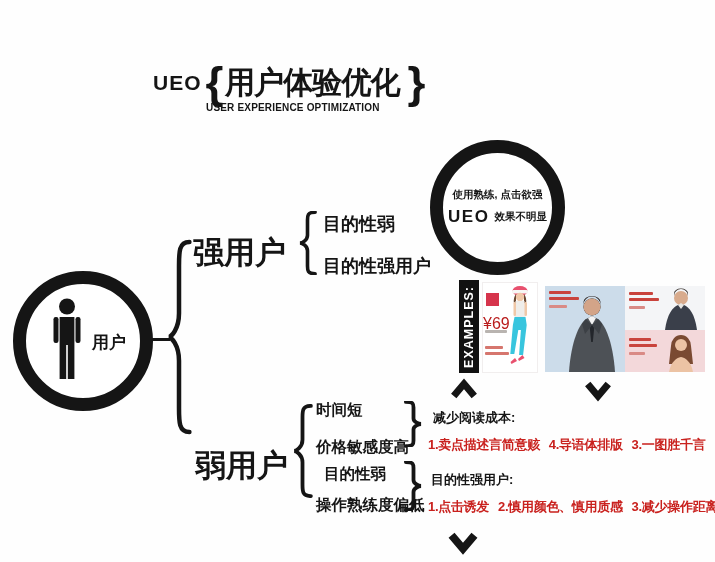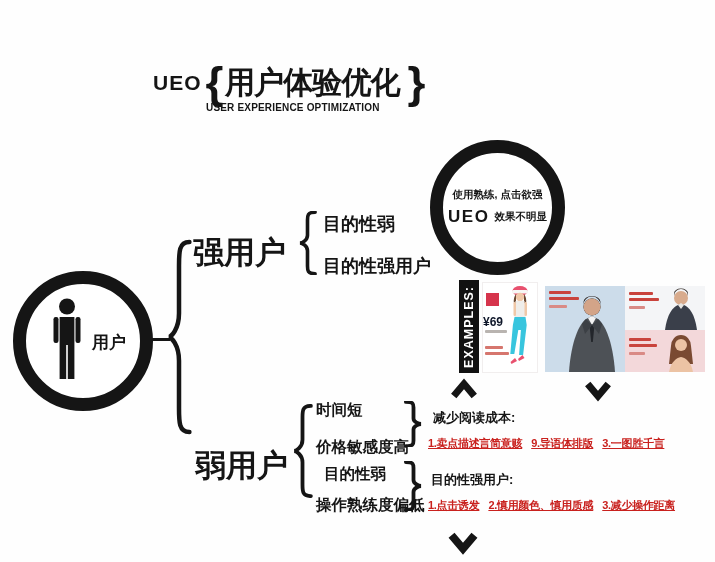--- a/index.html
+++ b/index.html
@@ -39,31 +39,31 @@
   .big-label{font-size:31px;font-weight:bold;letter-spacing:0px;white-space:nowrap;}
   .sub-item{font-size:18px;font-weight:bold;white-space:nowrap;}
   .weak-item{font-size:15.5px;font-weight:bold;white-space:nowrap;}
 
   
   .ex-bar{left:459px;top:280px;width:20px;height:93px;background:#111;color:#fff;
           display:flex;align-items:center;justify-content:center;}
   .ex-bar span{writing-mode:vertical-rl;transform:rotate(180deg);font-size:12.5px;font-weight:bold;letter-spacing:1px;}
   .card1{left:482px;top:282px;width:56px;height:91px;background:#fff;box-shadow:0 0 0 1px #f1eeee inset;}
   .badge{position:absolute;left:4px;top:11px;width:13px;height:13px;background:#d6344c;}
-  .price{position:absolute;left:1px;top:33px;font-size:12px;font-weight:bold;color:#0f172a;white-space:nowrap;}
+  .price{position:absolute;left:1px;top:33px;font-size:16px;font-weight:normal;color:#b91c1c;white-space:nowrap;}
   .tbar{position:absolute;border-radius:1px;}
   .card2{left:545px;top:286px;width:160px;height:86px;display:flex;}
   .p-left{width:80px;height:100%;background:#ccdcea;position:relative;overflow:hidden;}
   .p-right{width:80px;height:100%;display:flex;flex-direction:column;}
   .p-rt{height:44px;background:#f4f5f7;position:relative;overflow:hidden;}
   .p-rb{height:42px;background:#f3d8da;position:relative;overflow:hidden;}
 
   
   .g-head{font-size:13px;font-weight:bold;white-space:nowrap;}
-  .g-points{display:flex;gap:9px;font-size:11px;font-weight:bold;color:#c9211e;white-space:nowrap;letter-spacing:-.3px;text-decoration:underline;}
+  .g-points{display:flex;gap:9px;font-size:13px;font-weight:bold;color:#c9211e;white-space:nowrap;letter-spacing:-.3px;}
 
   .chev svg{width:100%;height:100%;display:block;}
 </style>
 </head>
 <body>
 
 <div id="stage">
 
   <div class="abs title-row">
     <span class="title-prefix">UEO</span>
@@ -201,21 +201,21 @@
   </div>
   <div class="abs brace" style="left:404px;top:461px;width:19px;height:50px;">
     <svg viewBox="0 0 20 100" preserveAspectRatio="none" class="flip">
       <path d="M18 2 C10 2 10 7 10 14 L10 38 C10 46 4 50 2 50 C4 50 10 54 10 62 L10 86 C10 93 10 98 18 98" fill="none" stroke="#151515" stroke-width="3.8" stroke-linecap="round" vector-effect="non-scaling-stroke"></path>
     </svg>
   </div>
 
   <div class="abs g-head" style="left:433px;top:409px;">减少阅读成本:</div>
   <div class="abs g-points" style="left:428px;top:436px;">
     <span>1.卖点描述言简意赅</span>
-    <span>9.导语体排版</span>
+    <span>4.导语体排版</span>
     <span>3.一图胜千言</span>
   </div>
   <div class="abs g-head" style="left:431px;top:471px;">目的性强用户:</div>
   <div class="abs g-points" style="left:428px;top:498px;">
     <span>1.点击诱发</span>
     <span>2.慎用颜色、慎用质感</span>
     <span>3.减少操作距离</span>
   </div>
 
   <div class="abs chev" style="left:447px;top:531px;width:32px;height:25px;">

